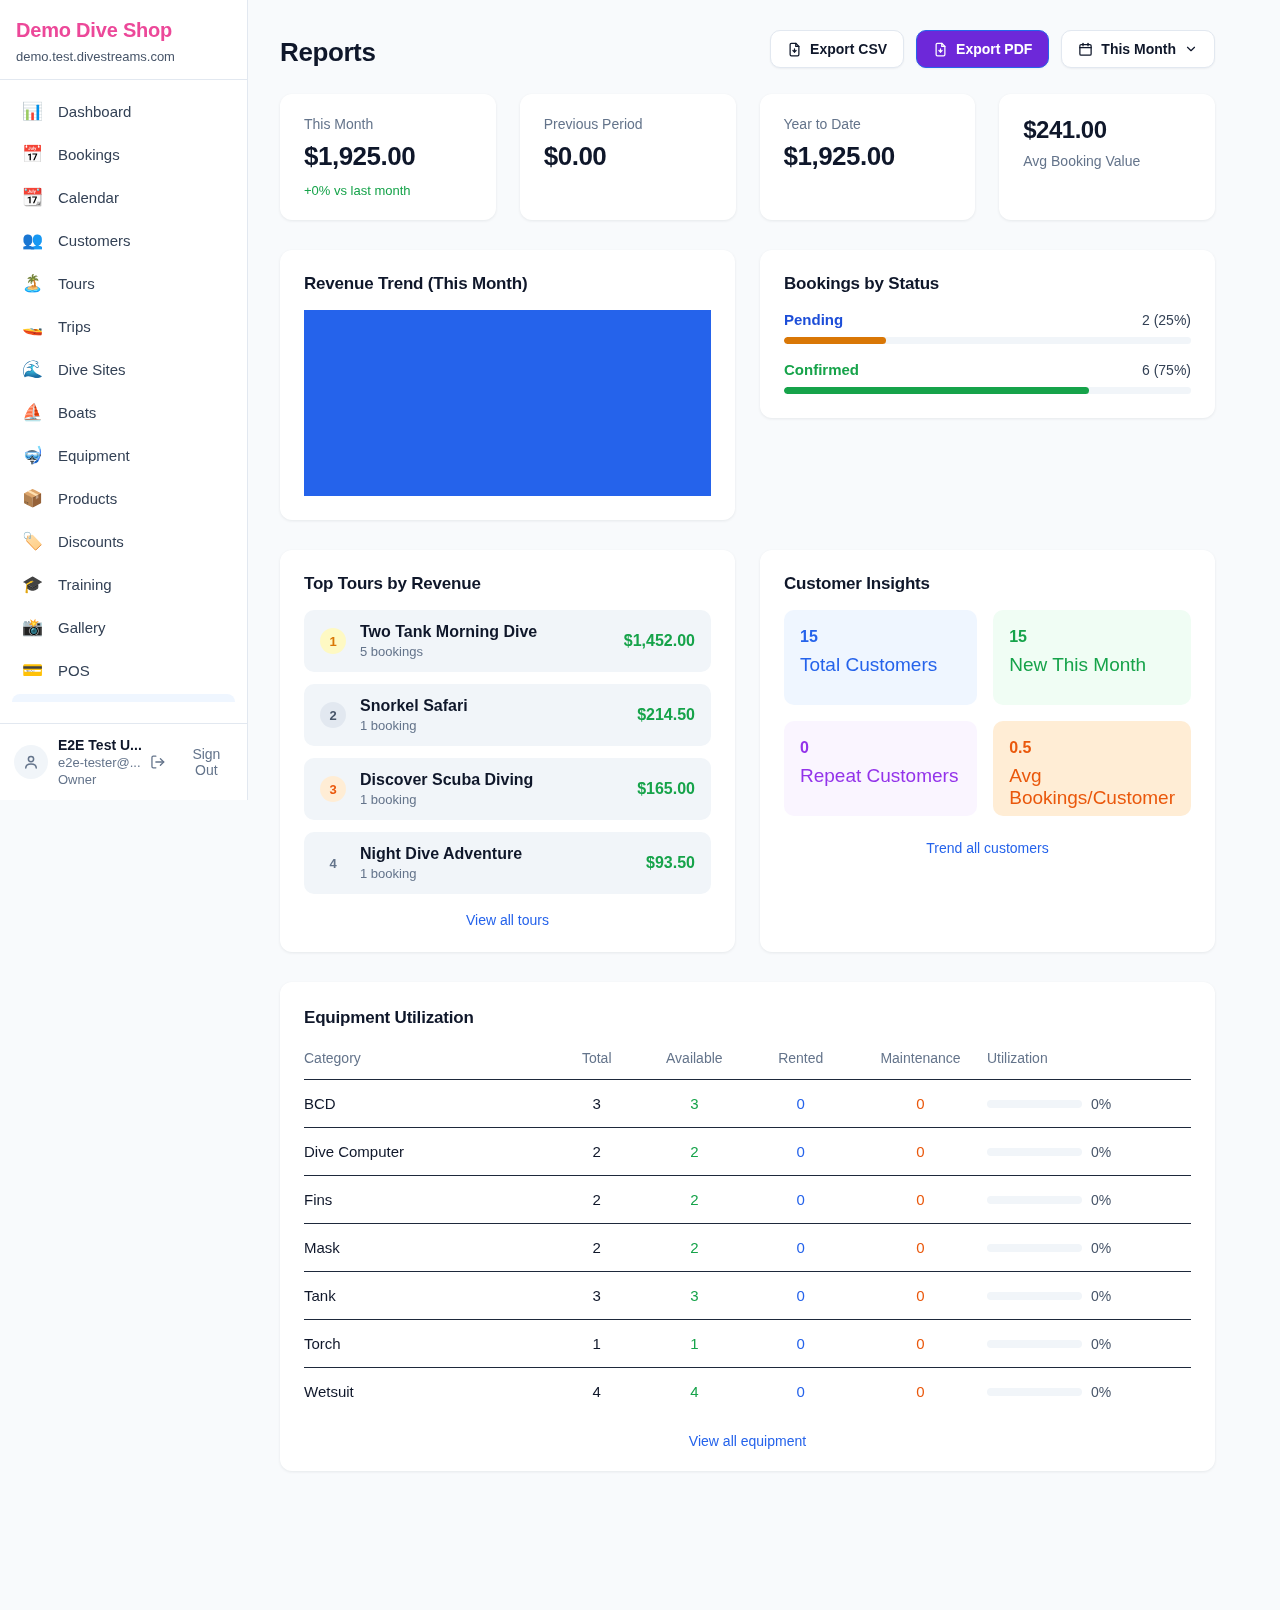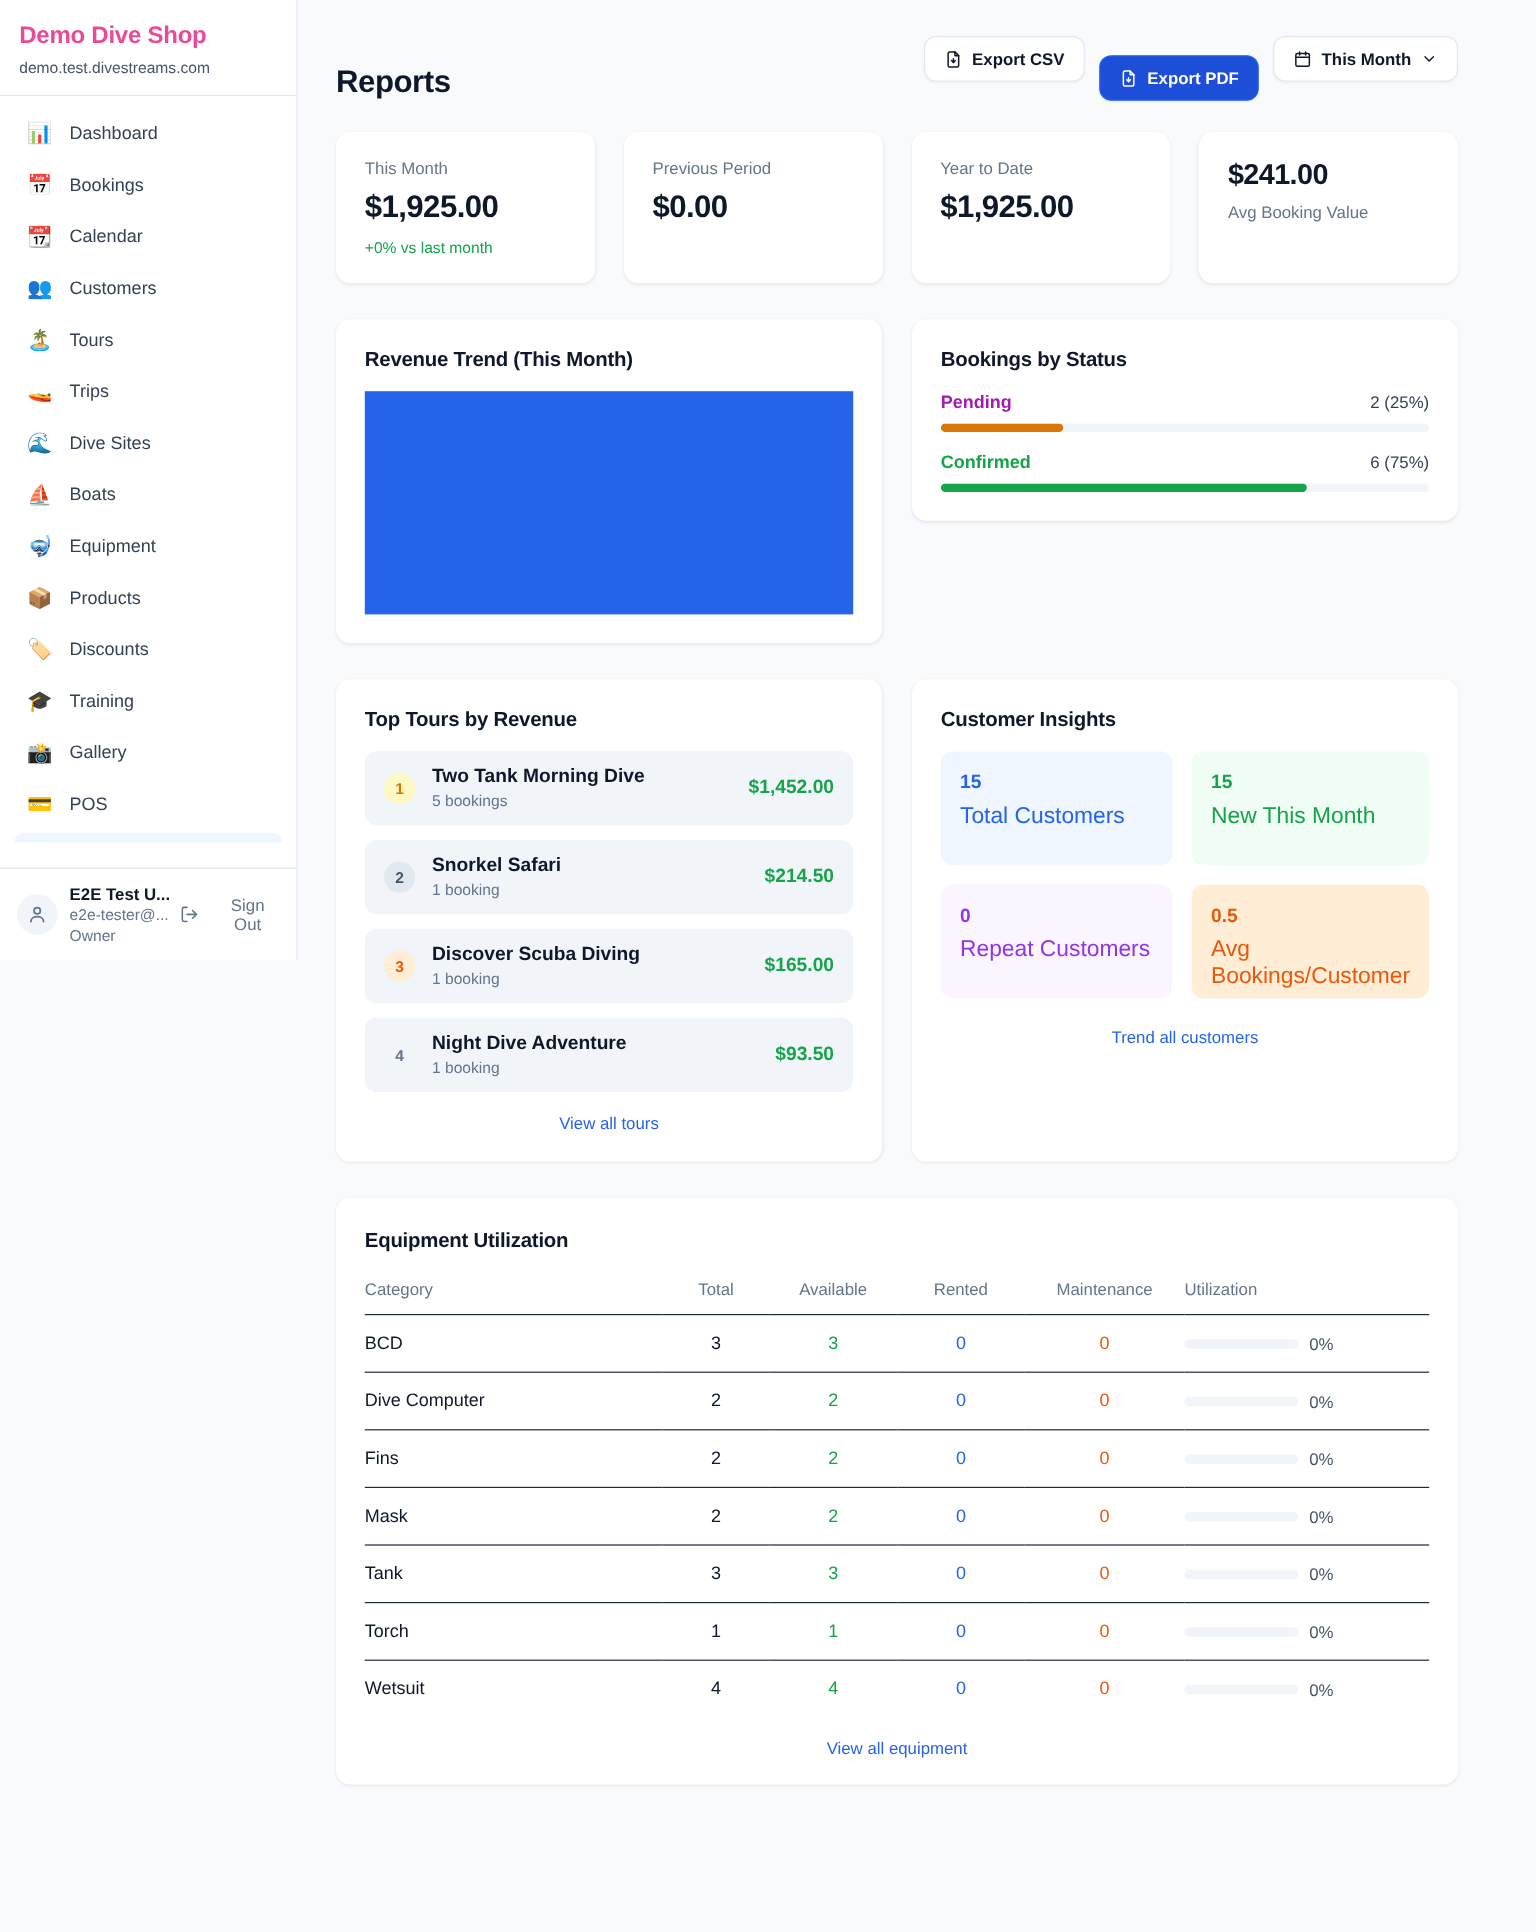--- a/index.html
+++ b/index.html
@@ -55,21 +55,21 @@
   .header-row { display: flex; align-items: flex-end; justify-content: space-between; margin-bottom: 26px; gap: 48px; }
   .page-title { font-size: 26px; font-weight: 800; letter-spacing: -0.4px; }
   .controls { display: flex; gap: 12px; }
   .btn {
     height: 38px; padding: 0 16px; border-radius: 10px;
     border: 1px solid #e2e8f0; background: #fff; color: #0f172a;
     font-size: 14px; font-weight: 600; font-family: inherit;
     display: inline-flex; align-items: center; gap: 8px; cursor: pointer;
     box-shadow: 0 1px 2px rgba(15,23,42,.05);
   }
-  .btn-primary { background: #1d4ed8; border-color: #2563eb; color: #fff; margin-top: 16px; }
+  .btn-primary { background: #6d28d9; border-color: #2563eb; color: #fff; }
   .btn svg { flex: none; }
   
   .card {
     background: #fff; border-radius: 12px;
     box-shadow: 0 1px 3px rgba(15,23,42,.08);
   }
   .stats-grid { display: grid; grid-template-columns: repeat(4, 1fr); gap: 24px; margin-bottom: 30px; }
   .stat-card { padding: 22px 24px; height: 126px; }
   .stat-label { font-size: 14px; color: #64748b; }
   .stat-value { font-size: 26px; font-weight: 800; letter-spacing: -0.5px; margin-top: 9px; }
@@ -286,21 +286,21 @@
 
   <div class="two-col">
     <div class="card panel">
       <div class="panel-title">Revenue Trend (This Month)</div>
       <div class="chart-block" style="background: rgb(37, 99, 235);"></div>
     </div>
     <div class="card panel self-start">
       <div class="panel-title">Bookings by Status</div>
       <div class="status-group">
         <div class="status-head">
-          <span class="status-label" style="color: #a21caf;">Pending</span>
+          <span class="status-label" style="color: #1d4ed8;">Pending</span>
           <span class="status-value">2 (25%)</span>
         </div>
         <div class="bar-track">
           <div class="bar-fill" style="width: 25%; background: rgb(217, 119, 6);"></div>
         </div>
       </div>
       <div class="status-group">
         <div class="status-head">
           <span class="status-label" style="color: rgb(22, 163, 74);">Confirmed</span>
           <span class="status-value">6 (75%)</span>

